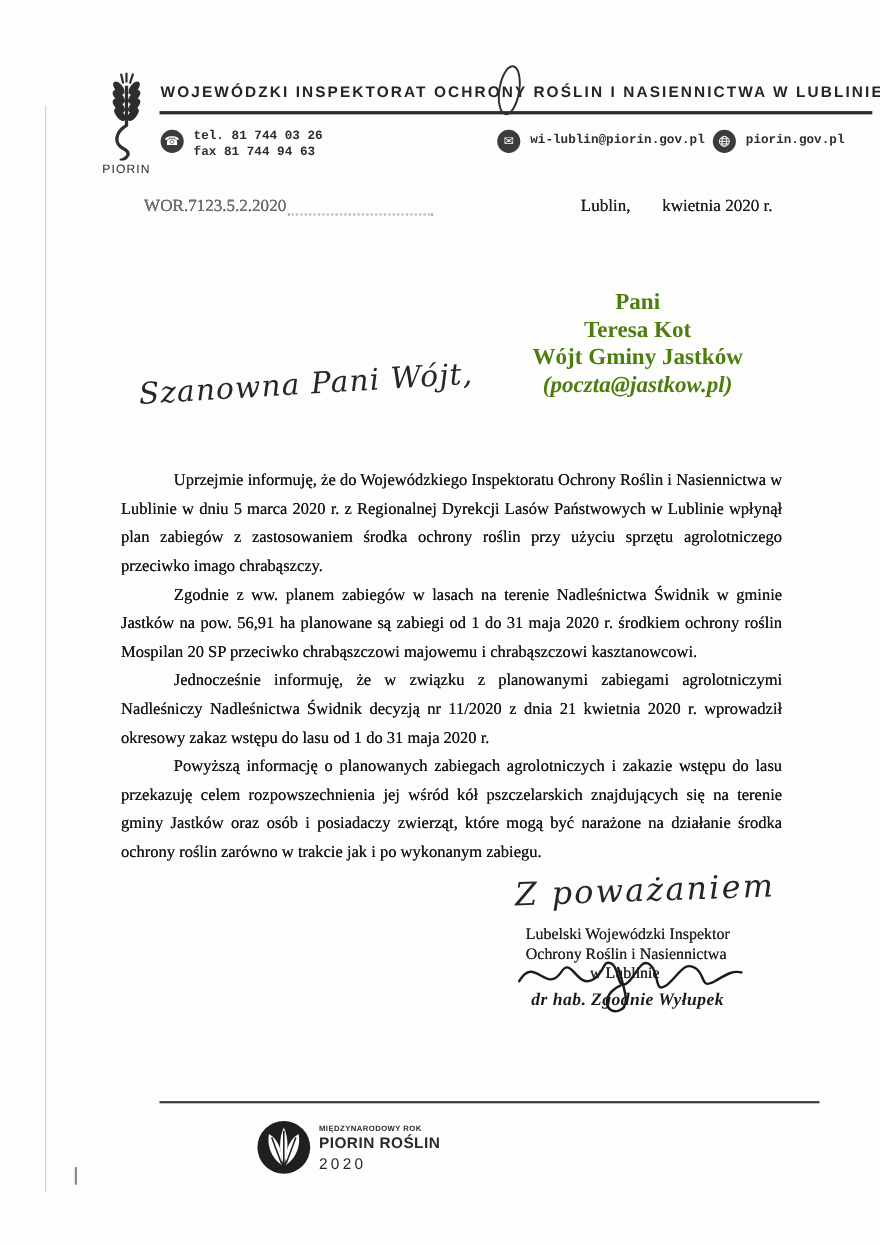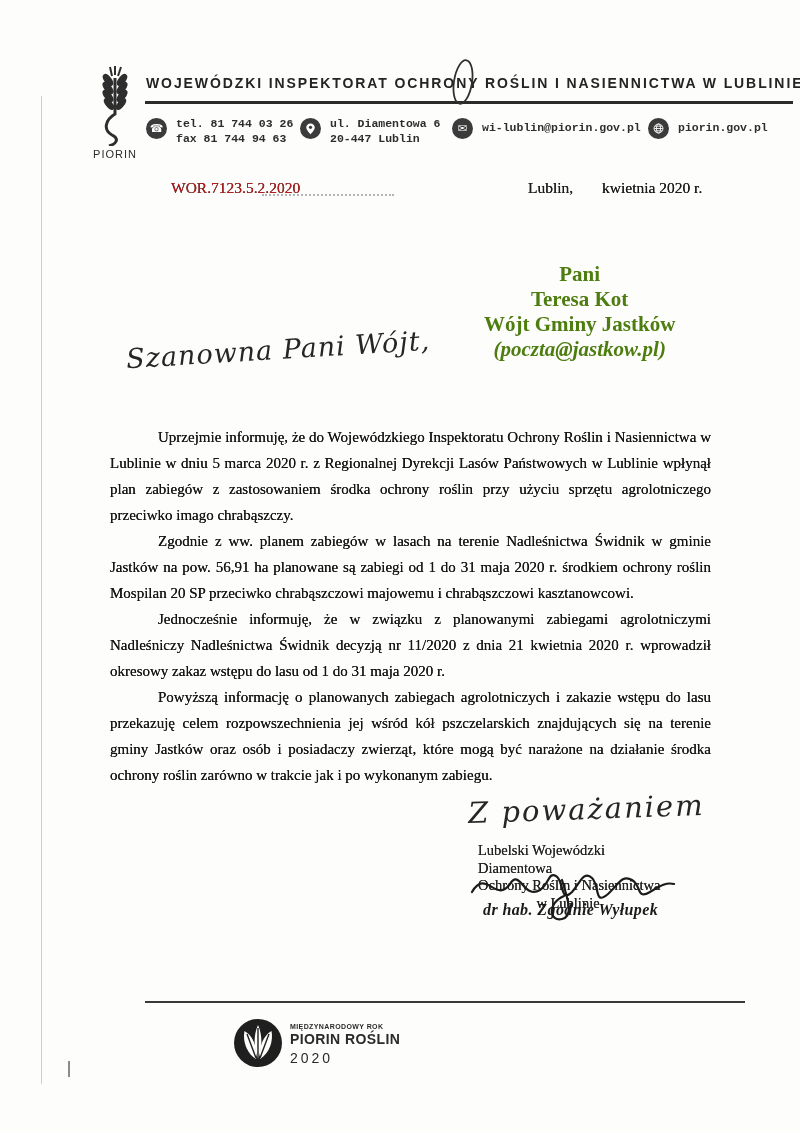--- a/index.html
+++ b/index.html
@@ -18,21 +18,21 @@
   .org-rule{position:absolute;left:145px;top:101px;width:648px;height:3px;background:#2b2b2b;}
   .pen-mark{position:absolute;left:448px;top:56px;}
   .contact{position:absolute;top:115px;display:flex;align-items:flex-start;gap:9px;}
   .c1{left:146px;} .c2{left:300px;} .c3{left:452px;} .c4{left:648px;}
   .cicon{width:21px;height:21px;border-radius:50%;background:#3b3b3b;color:#fff;flex:0 0 21px;
          display:flex;align-items:center;justify-content:center;font-size:11px;line-height:1;margin-top:3px;
          font-family:"DejaVu Sans",sans-serif;}
   .ctext{font-family:Liberation Mono, monospace;font-size:11.5px;line-height:14.5px;
          font-weight:bold;color:#2d2d2d;padding-top:2px;}
   
-  .ref{position:absolute;left:131px;top:179px;font-size:15.5px;color:#b91c1c;text-shadow:0 0 .4px #161616;margin-left:40px;}
+  .ref{position:absolute;left:131px;top:179px;font-size:15.5px;color:#737373;text-shadow:0 0 .4px #161616;}
   .ref-dots{position:absolute;left:262px;top:194px;width:132px;border-top:2px dotted #b3b3b3;}
   .place{position:absolute;left:528px;top:179px;font-size:15.5px;text-shadow:0 0 .4px #161616;}
   .date{position:absolute;left:602px;top:179px;font-size:15.5px;text-shadow:0 0 .4px #161616;}
   
   .recipient{position:absolute;left:484px;top:262px;font-size:21px;font-weight:bold;line-height:25px;color:#4d7c0f;text-align:center;}
   .recipient .email{font-style:italic;}
   
   .hand{font-family:"DejaVu Serif",serif;font-style:italic;color:#262626;white-space:nowrap;}
   .salutation{position:absolute;left:126px;top:334px;font-size:27px;transform:rotate(-3.5deg);letter-spacing:1px;}
   .closing{position:absolute;left:468px;top:792px;font-size:29px;transform:rotate(-2deg);letter-spacing:2px;}
@@ -95,32 +95,20 @@
     </svg>
   </span>
 
   <div class="contact c1">
     <span class="cicon">☎</span>
     <span class="ctext">
       <span>tel. 81 744 03 26</span><br>
       <span>fax 81 744 94 63</span>
     </span>
   </div>
-  <div class="contact c2">
-    <span class="cicon">
-      <svg width="15" height="15" viewBox="0 0 22 22">
-        <path d="M11,3.5 C7.4,3.5 4.8,6.2 4.8,9.5 C4.8,13.4 11,19.5 11,19.5 C11,19.5 17.2,13.4 17.2,9.5 C17.2,6.2 14.6,3.5 11,3.5 Z" fill="#fff"></path>
-        <circle cx="11" cy="9.3" r="2.4" fill="#3b3b3b"></circle>
-      </svg>
-    </span>
-    <span class="ctext">
-      <span>ul. Diamentowa 6</span><br>
-      <span>20-447 Lublin</span>
-    </span>
-  </div>
   <div class="contact c3">
     <span class="cicon">✉</span>
     <span class="ctext" style="padding-top:6px;">wi-lublin@piorin.gov.pl</span>
   </div>
   <div class="contact c4">
     <span class="cicon">
       <svg width="15" height="15" viewBox="0 0 22 22">
         <g fill="none" stroke="#fff" stroke-width="1.3">
           <circle cx="11" cy="11" r="6.6"></circle>
           <ellipse cx="11" cy="11" rx="3" ry="6.6"></ellipse>
@@ -148,21 +136,21 @@
   <div class="body-block">
     <p>Uprzejmie informuję, że do Wojewódzkiego Inspektoratu Ochrony Roślin i Nasiennictwa w Lublinie w dniu 5 marca 2020 r. z Regionalnej Dyrekcji Lasów Państwowych w Lublinie wpłynął plan zabiegów z zastosowaniem środka ochrony roślin przy użyciu sprzętu agrolotniczego przeciwko imago chrabąszczy.</p>
     <p>Zgodnie z ww. planem zabiegów w lasach na terenie Nadleśnictwa Świdnik w gminie Jastków na pow. 56,91 ha planowane są zabiegi od 1 do 31 maja 2020 r. środkiem ochrony roślin Mospilan 20 SP przeciwko chrabąszczowi majowemu i chrabąszczowi kasztanowcowi.</p>
     <p>Jednocześnie informuję, że w związku z planowanymi zabiegami agrolotniczymi Nadleśniczy Nadleśnictwa Świdnik decyzją nr 11/2020 z dnia 21 kwietnia 2020 r. wprowadził okresowy zakaz wstępu do lasu od 1 do 31 maja 2020 r.</p>
     <p>Powyższą informację o planowanych zabiegach agrolotniczych i zakazie wstępu do lasu przekazuję celem rozpowszechnienia jej wśród kół pszczelarskich znajdujących się na terenie gminy Jastków oraz osób i posiadaczy zwierząt, które mogą być narażone na działanie środka ochrony roślin zarówno w trakcie jak i po wykonanym zabiegu.</p>
   </div>
 
   <div class="hand closing">Z poważaniem</div>
 
   <div class="stamp">
-    <div>Lubelski Wojewódzki Diamentowa</div>
+    <div>Lubelski Wojewódzki Inspektor</div>
     <div>Ochrony Roślin i Nasiennictwa</div>
     <div class="line3">w Lublinie</div>
   </div>
 
   <span class="scribble">
     <svg width="230" height="70" viewBox="0 0 230 70">
       <path d="M6,40 C20,16 30,52 44,32 C54,16 58,48 74,38 C84,31 82,20 90,24 C98,28 94,52 106,40 C114,31 118,18 126,26 C134,34 128,54 142,42 C152,33 156,22 166,28 C176,34 170,48 184,40 C194,34 200,30 208,32" fill="none" stroke="#1b1b1b" stroke-width="2.2" stroke-linecap="round"></path>
       <path d="M96,28 C102,48 108,64 96,67 C84,70 80,52 98,44" fill="none" stroke="#1b1b1b" stroke-width="2.2" stroke-linecap="round"></path>
     </svg>
   </span>

